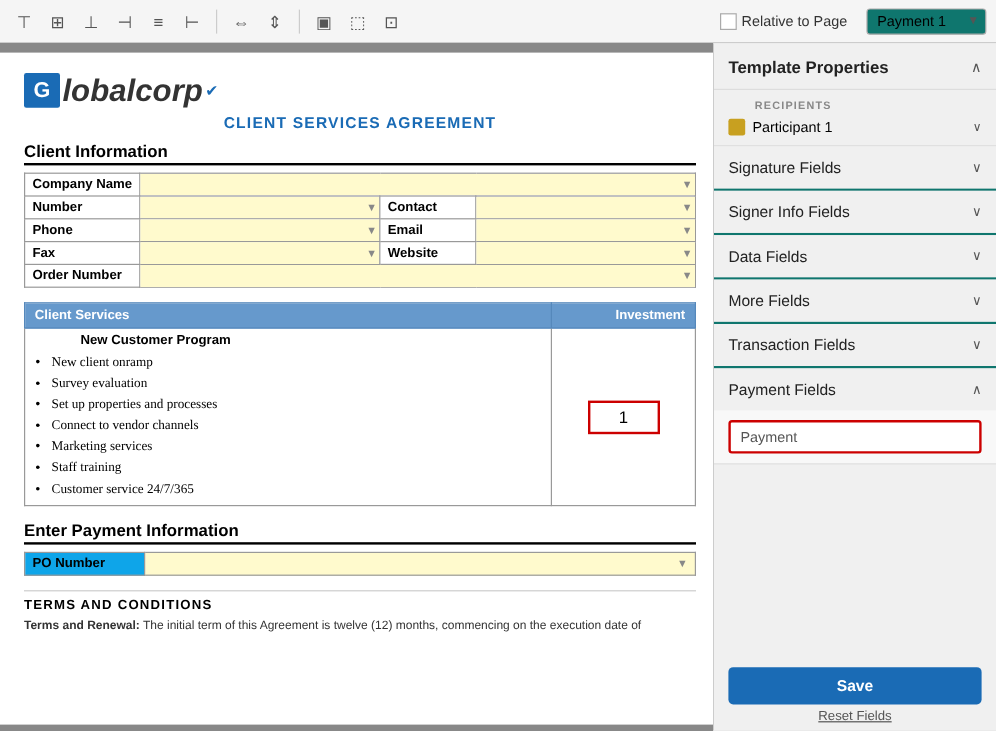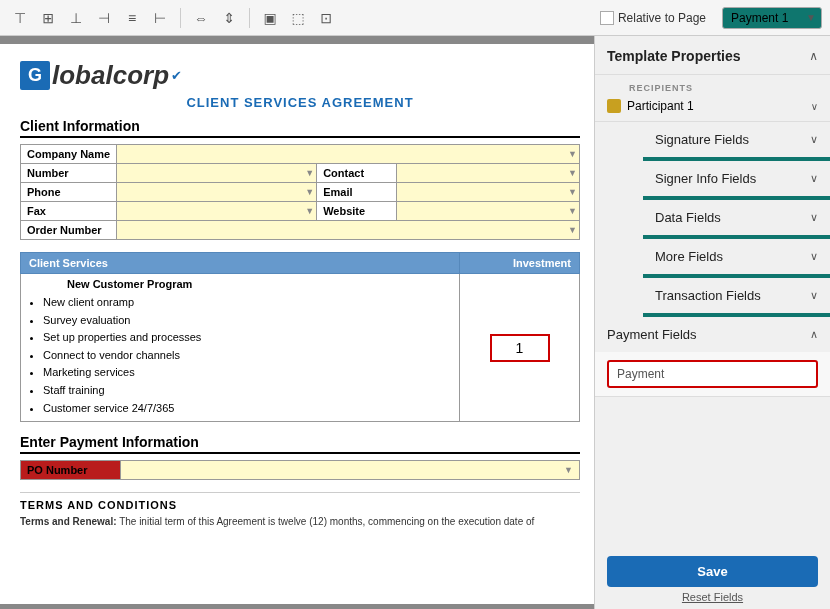--- a/index.html
+++ b/index.html
@@ -202,39 +202,40 @@
       background: white;
       min-width: 60px;
       display: inline-block;
       font-size: 14px;
       position: relative;
     }
     .services-list {
       list-style: disc;
       padding-left: 16px;
       line-height: 1.6;
+      font-family: Liberation Serif, serif;
     }
 
     
     .payment-section {
       margin-top: 8px;
     }
     .payment-table {
       width: 100%;
       border-collapse: collapse;
       margin-top: 6px;
       font-size: 11px;
     }
     .payment-table td {
       border: 1px solid #999;
       padding: 3px 6px;
     }
     .payment-table .label-cell {
       font-weight: bold;
-      background: #b91c1c;
+      background: #0ea5e9;
       width: 100px;
     }
     .payment-table .value-cell {
       background: #fffacd;
     }
     .value-arrow::after {
       content: '▼';
       color: #888;
       font-size: 9px;
       float: right;
@@ -317,22 +318,21 @@
       margin-right: 6px;
       flex-shrink: 0;
     }
     .recipient-name {
       font-size: 12px;
       flex: 1;
     }
     .recipient-arrow { color: #555; font-size: 10px; }
 
     .field-section {
-      border-bottom: 4px solid #0f766e;
-      margin-left: 48px;
+      border-bottom: 2px solid #0f766e;
     }
     .field-section-header {
       display: flex;
       align-items: center;
       justify-content: space-between;
       padding: 10px 12px;
       cursor: pointer;
       background: #f0f0f0;
     }
     .field-section-title {

